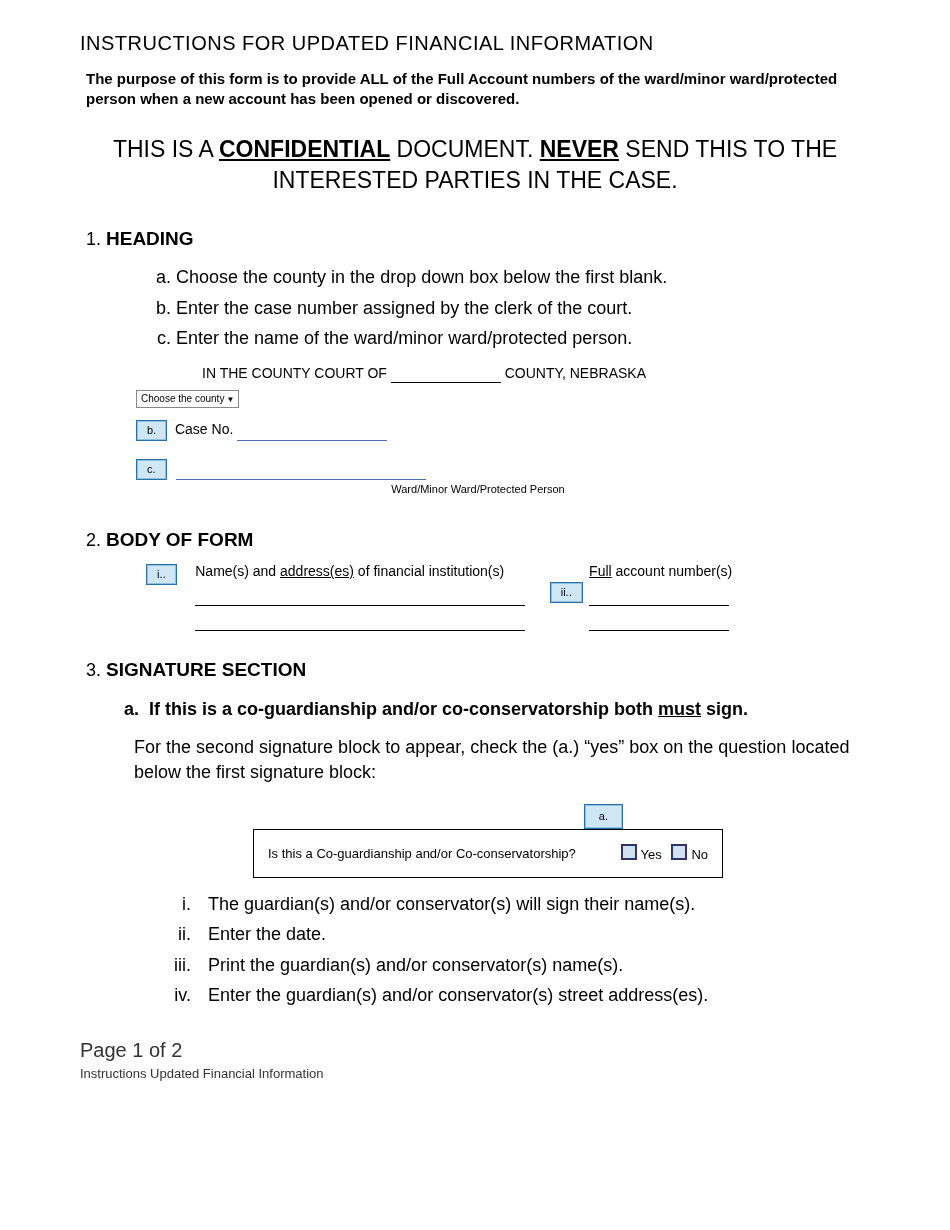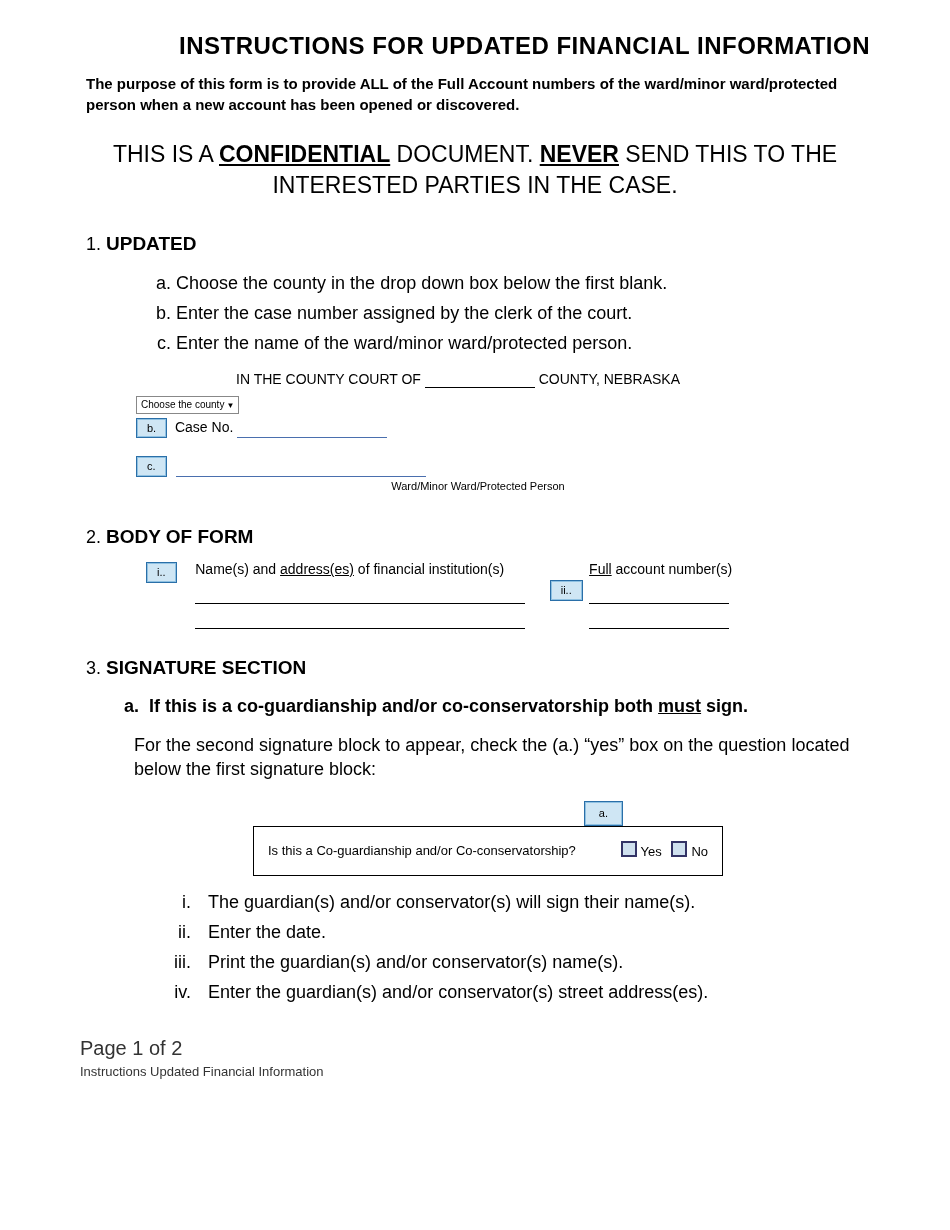--- a/index.html
+++ b/index.html
@@ -7,23 +7,23 @@
     color: #000;
     background: #fff;
     margin: 0;
     padding: 30px 80px 20px 80px;
     font-size: 18px;
     line-height: 1.35;
     width: 950px;
     box-sizing: border-box;
   }
   h1 {
-    text-align: right;
-    font-size: 24px;
-    font-weight: bold;
+    text-align: left;
+    font-size: 20px;
+    font-weight: normal;
     margin: 0 0 12px 0;
     letter-spacing: 0.5px;
   }
   .purpose {
     font-weight: bold;
     font-size: 15px;
     margin: 10px 6px 24px 6px;
   }
   .confidential {
     text-align: center;
@@ -43,21 +43,21 @@
 
   ol.roman-wide { list-style: lower-roman; padding-left: 90px; margin: 14px 0; }
   ol.roman-wide > li { margin: 6px 0; padding-left: 12px; }
 
   .diagram-heading {
     position: relative;
     margin: 10px 0 30px 30px;
     font-size: 14px;
     width: 620px;
   }
-  .dh-row1 { margin-left: 100px; }
+  .dh-row1 { margin-left: 66px; }
   .dh-blank1 { display:inline-block; border-bottom: 1px solid #000; width: 110px; height: 14px; vertical-align: bottom; }
   .dh-row2 { margin-top: 6px; }
   .matter { display:inline-block; font-size:14px; width: 180px; }
   .tagbox {
     display:inline-block;
     background:#cfe6f4;
     border:1px solid #2a6fa8;
     box-shadow: 0 0 0 1px #8fc1e2 inset;
     font-family: Arial;
     font-size: 11px;
@@ -123,37 +123,37 @@
 
 <div class="purpose">The purpose of this form is to provide ALL of the Full Account numbers of the ward/minor ward/protected person when a new account has been opened or discovered.</div>
 
 <div class="confidential">
   <span>THIS IS A </span><span class="u">CONFIDENTIAL</span><span> DOCUMENT.  </span><span class="u">NEVER</span><span> SEND THIS TO THE INTERESTED PARTIES IN THE CASE.</span>
 </div>
 
 <ol class="sec-list">
 
   <li>
-    <span class="sec-title">UPDATED</span>
+    <span class="sec-title">HEADING</span>
     <ol class="alpha">
       <li>Choose the county in the drop down box below the first blank.</li>
       <li>Enter the case number assigned by the clerk of the court.</li>
       <li>Enter the name of the ward/minor ward/protected person.</li>
     </ol>
 
     
     <div class="diagram-heading">
       <div class="dh-row1">
         <span>IN THE  COUNTY  COURT  OF</span>
         <span class="dh-blank1"></span>
         <span>COUNTY, NEBRASKA</span>
       </div>
       <div class="dh-row2" style="display:flex; align-items:flex-start; gap:8px;">
         <div style="flex:1;">
-          <div style="margin-bottom:4px;">
+          <div style="margin-bottom:12px;">
             <span class="county-select">
               <span>Choose the county</span><span class="dd-arrow">▼</span>
             </span>
           </div>
           <div>
             <span class="tagbox">b.</span>
             &nbsp;<span>Case No.</span>
             <span class="caseno-blank"></span>
           </div>
         </div>

